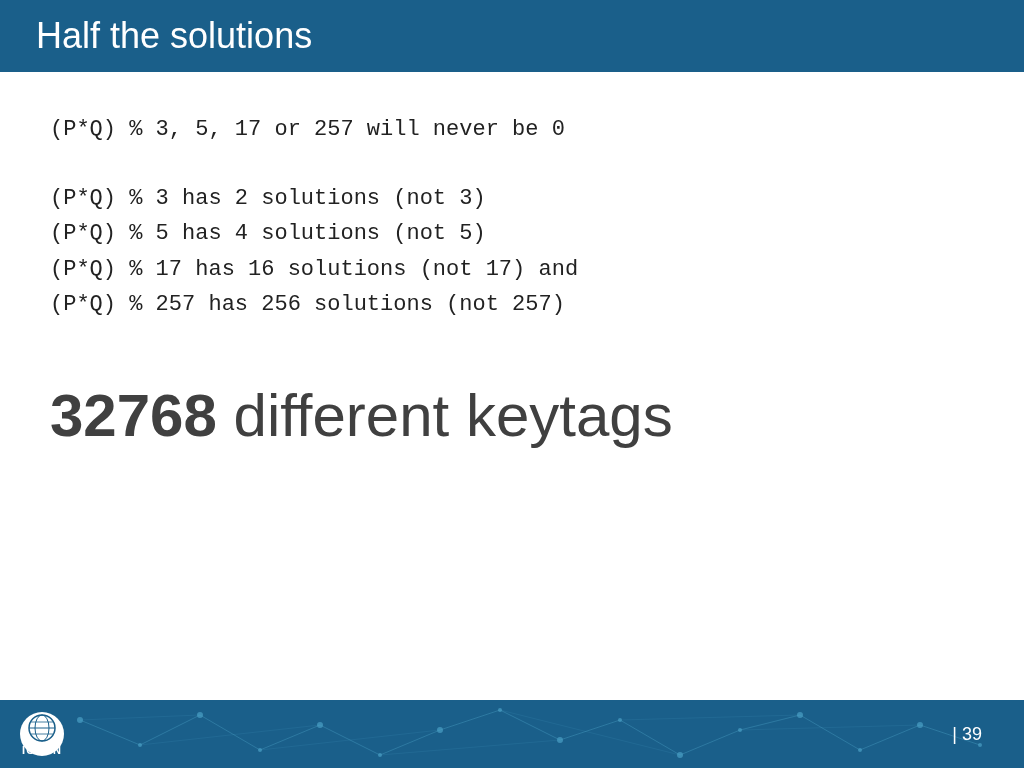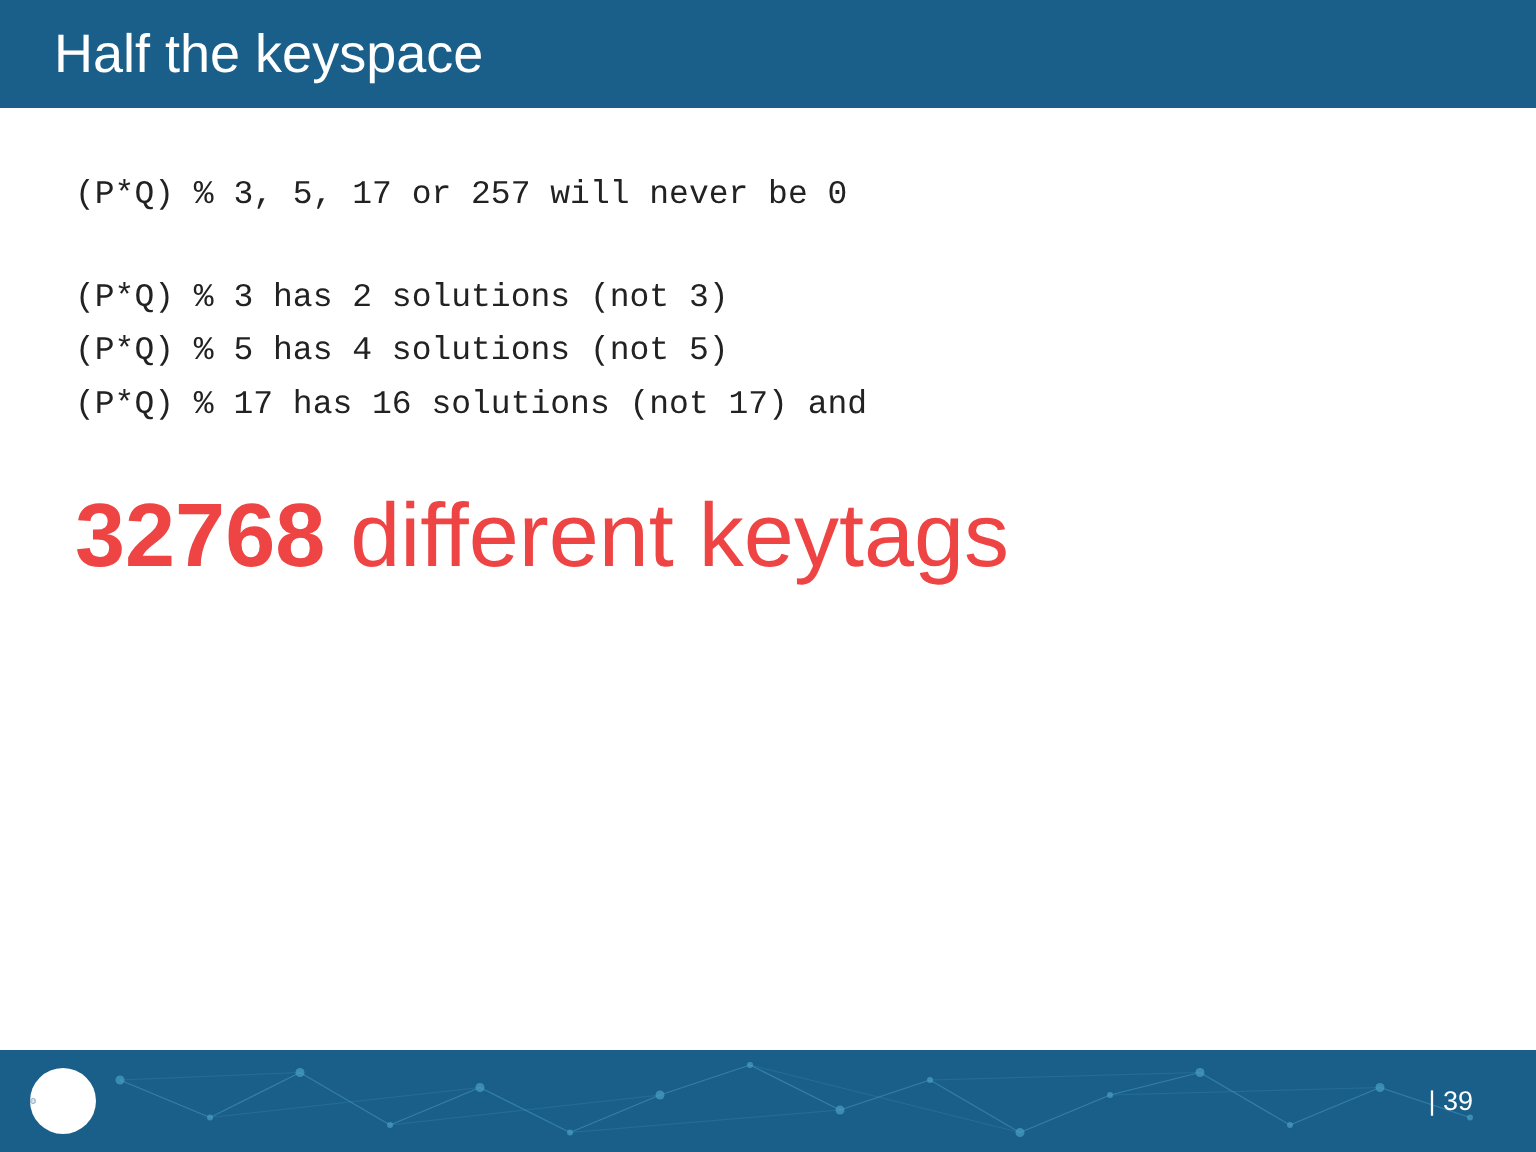--- a/index.html
+++ b/index.html
@@ -57,23 +57,23 @@
       font-family: 'Courier New', Courier, monospace;
       font-size: 18px;
       color: #222222;
       margin-top: 20px;
       margin-bottom: 30px;
     }
 
     .big-result {
       font-family: Arial, sans-serif;
       font-size: 60px;
-      color: #ef4444;
+      color: #404040;
       line-height: 1.2;
-      margin-top: 0;
+      margin-top: 24px;
     }
 
     .big-result strong {
       font-weight: 900;
     }
 
     
     .footer {
       position: absolute;
       bottom: 0;
@@ -96,21 +96,21 @@
     }
 
     .icann-logo {
       width: 44px;
       height: 44px;
       background: #ffffff;
       border-radius: 50%;
       display: flex;
       align-items: center;
       justify-content: center;
-      flex-direction: row;
+      flex-direction: column;
     }
 
     .icann-globe {
       width: 30px;
       height: 30px;
     }
 
     .icann-text {
       color: #ffffff;
       font-size: 11px;
@@ -132,35 +132,36 @@
     .network-svg {
       position: absolute;
       left: 0; top: 0;
       width: 100%; height: 100%;
     }
   </style>
 </head>
 <body>
 
 <div class="header">
-  <span class="header-title">Half the keyspace</span>
+  <span class="header-title">Half the solutions</span>
 </div>
 
 <div class="main-content">
 
   <div class="code-block">
     <p>(P*Q) % 3, 5, 17 or 257 will never be 0</p>
   </div>
 
   <div class="spacer"></div>
 
   <div class="code-block">
     <p>(P*Q) % 3 has 2 solutions (not 3)</p>
     <p>(P*Q) % 5 has 4 solutions (not 5)</p>
     <p>(P*Q) % 17 has 16 solutions (not 17) and</p>
+    <p>(P*Q) % 257 has 256 solutions (not 257)</p>
   </div>
 
   <div class="spacer"></div>
 
 
   <div class="big-result">
     <strong>32768</strong><span> different keytags</span>
   </div>
 
 </div>

